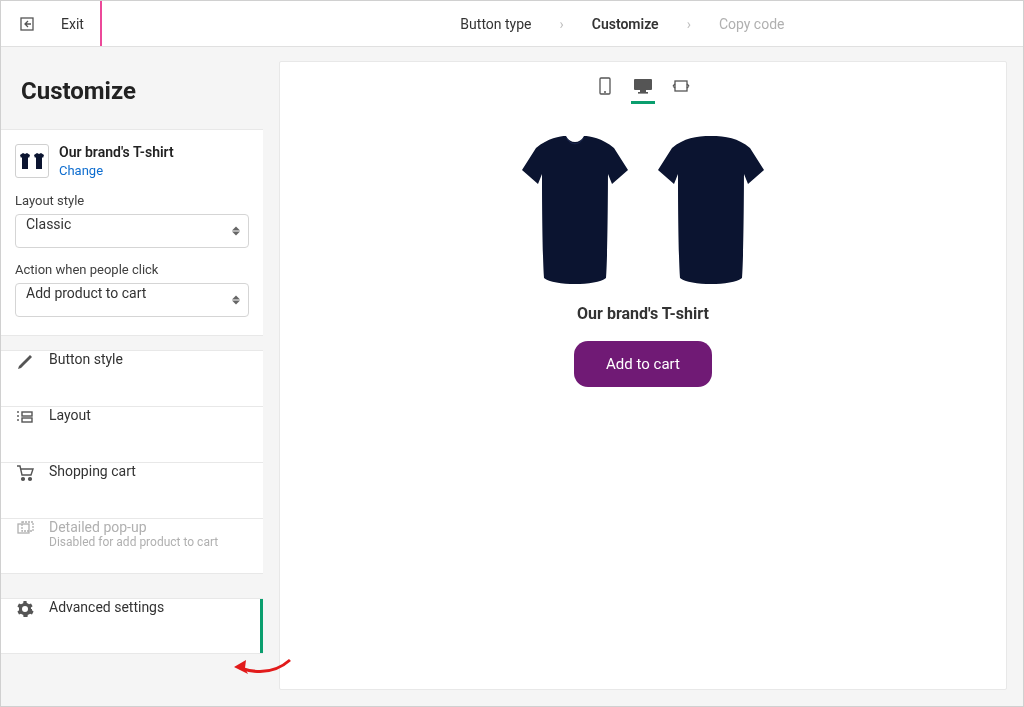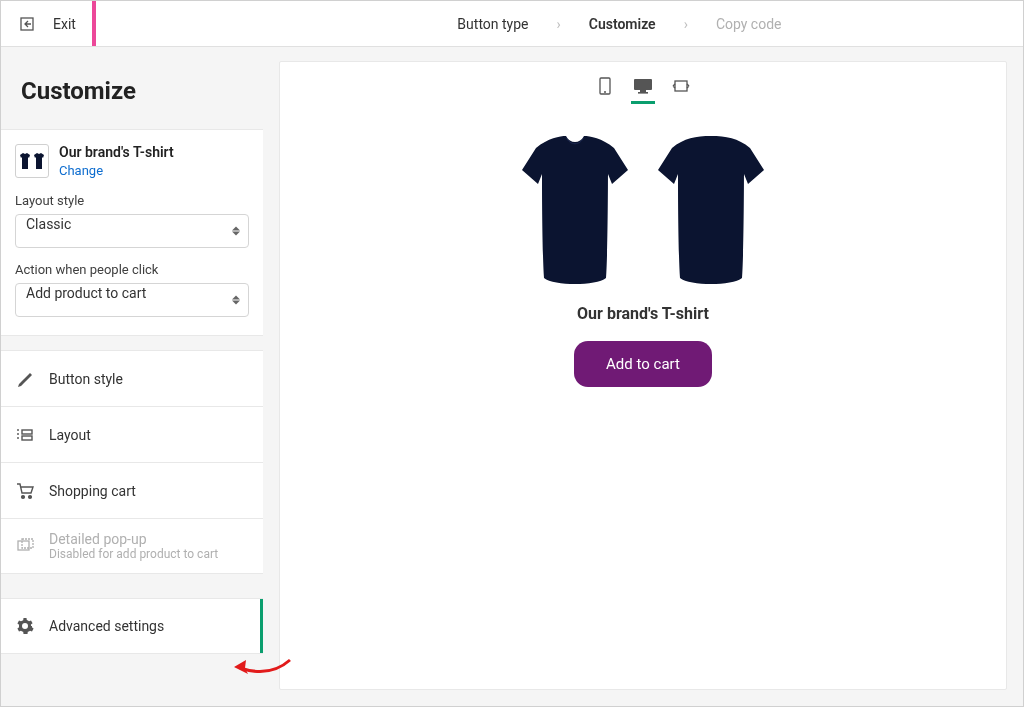--- a/index.html
+++ b/index.html
@@ -1,38 +1,38 @@
 <!DOCTYPE html>
 <html><head>
 <meta charset="utf-8">
 <style>
   *{box-sizing:border-box;margin:0;padding:0;font-family:-apple-system,BlinkMacSystemFont,"Segoe UI",Roboto,Arial,sans-serif}
   body{width:1024px;height:707px;background:#f5f5f5;overflow:hidden;border:1px solid #d0d0d0}
   .topbar{height:46px;background:#ffffff;border-bottom:1px solid #e0e0e0;display:flex;align-items:center}
-  .exit{display:flex;align-items:center;gap:16px;padding:0 16px;height:100%;border-right:4px solid #ec4899;cursor:pointer;font-size:14px;color:#333}
+  .exit{display:flex;align-items:center;gap:24px;padding:0 16px;height:100%;border-right:2px solid #ec4899;cursor:pointer;font-size:14px;color:#333}
   .breadcrumb{display:flex;align-items:center;gap:28px;font-size:14px;margin-left:auto;margin-right:auto;padding-left:120px}
   .breadcrumb .step{color:#333}
   .breadcrumb .step.active{font-weight:600}
   .breadcrumb .step.inactive{color:#b0b0b0}
   .breadcrumb .chev{color:#bfbfbf}
   .main{display:flex;height:calc(100% - 46px)}
   .sidebar{width:262px;background:#f5f5f5;height:100%;overflow:hidden}
   .sidebar-inner{padding:0}
   .side-title{font-size:24px;font-weight:700;color:#222;padding:30px 20px 24px}
   .panel{background:#ffffff;border-top:1px solid #e8e8e8;border-bottom:1px solid #e8e8e8;padding:14px 14px 18px;margin-bottom:14px}
   .product-row{display:flex;align-items:flex-start;gap:10px}
   .thumb{width:34px;height:34px;border:1px solid #d0d0d0;border-radius:3px;display:flex;align-items:center;justify-content:center;background:#fff}
   .pname{font-size:14px;font-weight:600;color:#222}
   .change-link{font-size:13px;color:#0e6dcf;cursor:pointer;margin-top:2px;display:inline-block}
   .fld-label{font-size:13px;color:#404040;margin-top:14px;margin-bottom:6px}
   .select{position:relative;border:1px solid #d5d5d5;border-radius:4px;background:#fff;height:34px;display:flex;align-items:center;padding:0 26px 15px 10px;font-size:14px;color:#333;cursor:pointer}
   .select .caret{position:absolute;right:8px;top:50%;transform:translateY(-50%);display:flex;flex-direction:column;gap:1px}
   .select .caret::before{content:"";border-left:4px solid transparent;border-right:4px solid transparent;border-bottom:4px solid #666}
   .select .caret::after{content:"";border-left:4px solid transparent;border-right:4px solid transparent;border-top:4px solid #666}
-  .menu-item{background:#ffffff;border-top:1px solid #e8e8e8;height:56px;display:flex;align-items:center;gap:14px;padding:0 14px;cursor:pointer;font-size:14px;color:#333}
+  .menu-item{background:#ffffff;border-top:1px solid #e8e8e8;height:56px;display:flex;align-items:flex-start;gap:14px;padding:0 14px;cursor:pointer;font-size:14px;color:#333}
   .menu-item.disabled{color:#b0b0b0;cursor:default}
   .menu-item.disabled .sub{font-size:12px}
   .menu-item .text{display:flex;flex-direction:column}
   .menu-item.last{border-bottom:1px solid #e8e8e8}
   .menu-item.advanced{position:relative;margin-top:24px}
   .menu-item.advanced::after{content:"";position:absolute;right:0;top:0;bottom:0;width:3px;background:#0a9e6e}
   .icon-box{width:20px;height:20px;display:flex;align-items:center;justify-content:center;color:#555}
   .icon-box.gray{color:#b0b0b0}
 
   .preview-wrap{flex:1;padding:14px 16px 16px;background:#f5f5f5}

